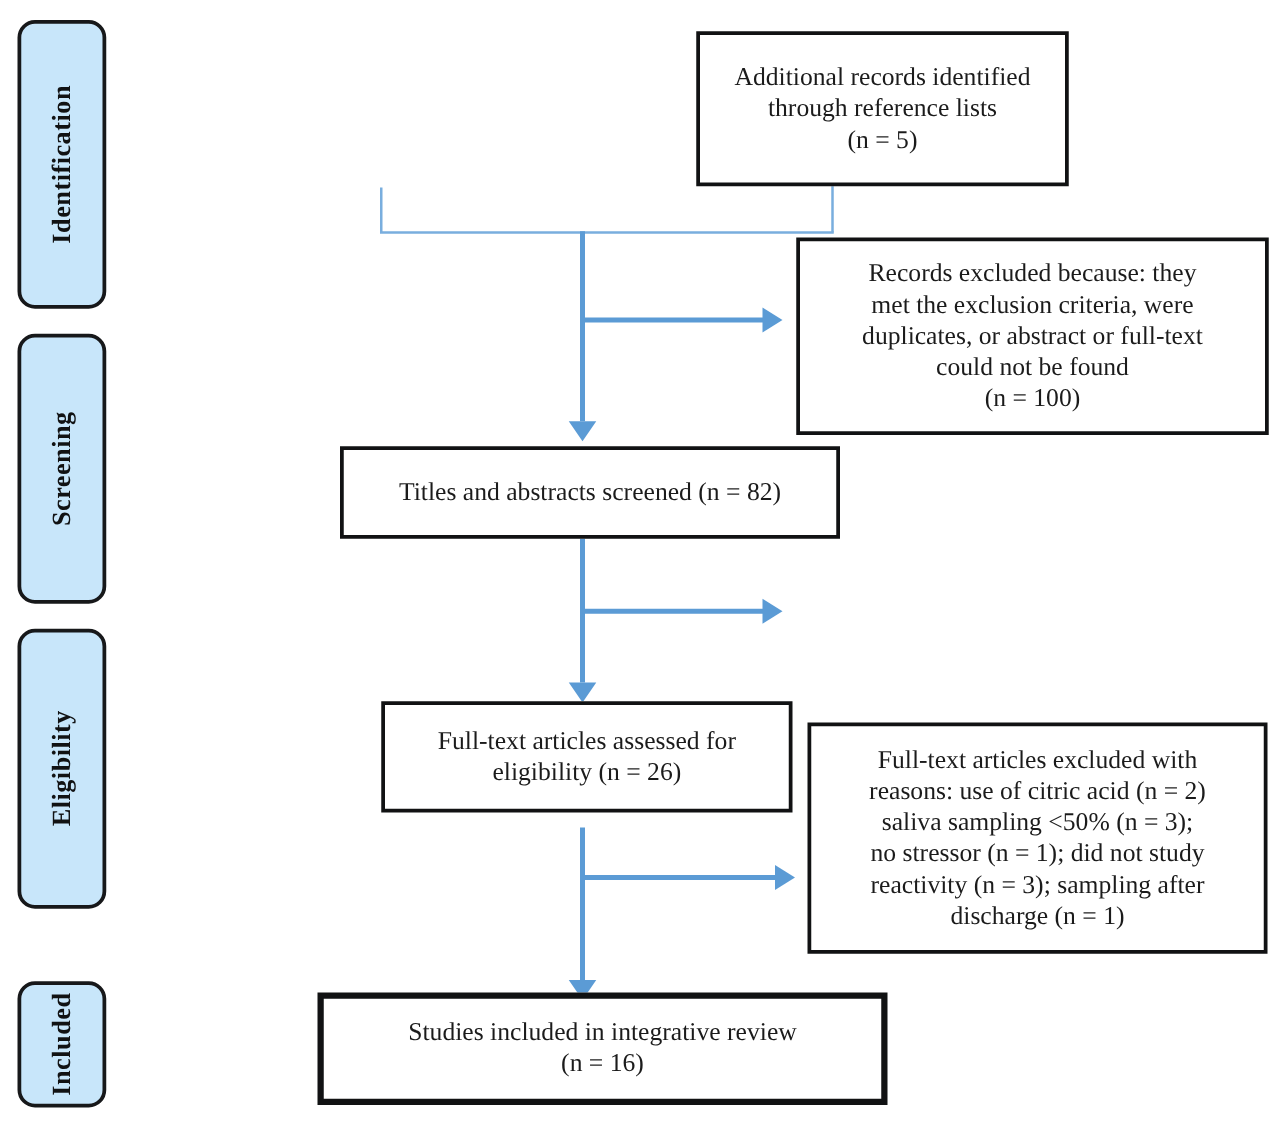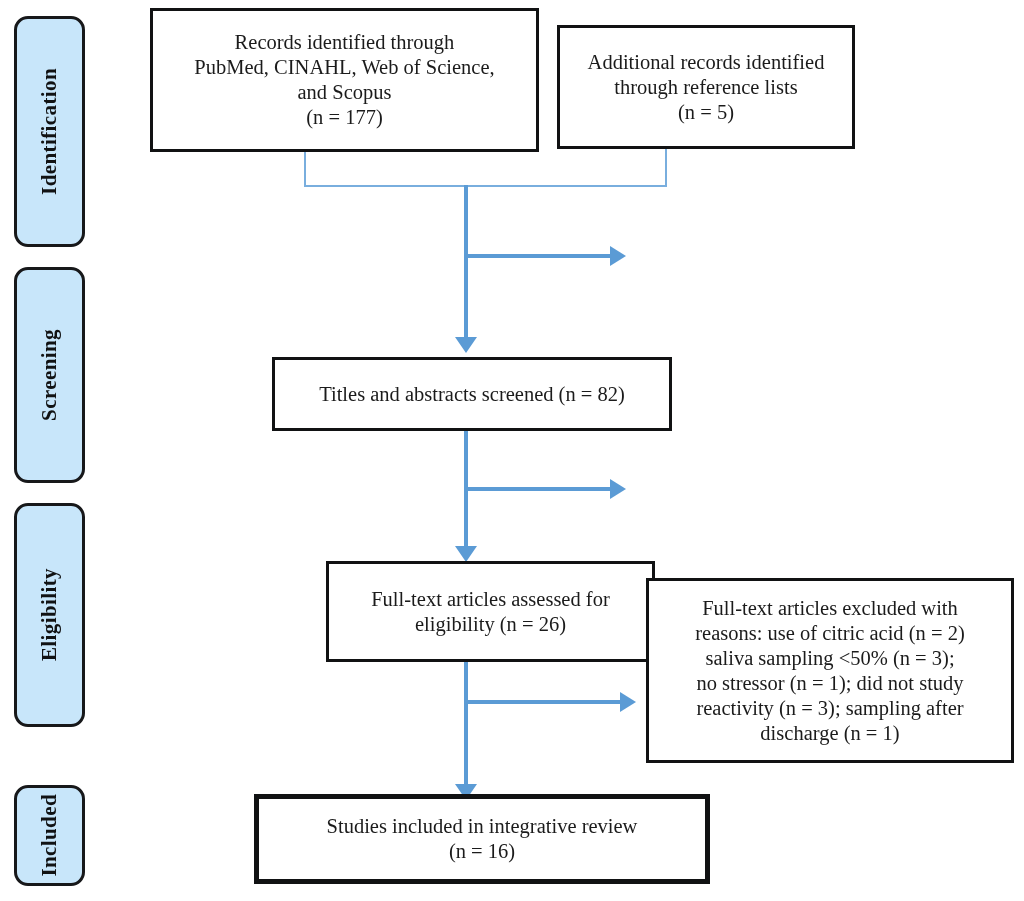--- a/index.html
+++ b/index.html
@@ -128,40 +128,41 @@
 
   <div class="conn h" style="left:466px; top:487px; width:146px; height:4px;"></div>
   <div class="arrow-right" style="left:610px; top:479px;"></div>
 
   <div class="conn v" style="left:464px; top:662px; width:4px; height:122px;"></div>
   <div class="arrow-down" style="left:455px; top:784px;"></div>
 
   <div class="conn h" style="left:466px; top:700px; width:156px; height:4px;"></div>
   <div class="arrow-right" style="left:620px; top:692px;"></div>
 
-  <div class="flow-box" style="left:150px; top:8px; width:389px; height:144px;">
-    <span class="box-text">Records identified through
-PubMed, CINAHL, Web of Science,
-and Scopus
-(n = 177)</span>
-  </div>
 
   <div class="flow-box" style="left:557px; top:25px; width:298px; height:124px;">
     <span class="box-text">Additional records identified
 through reference lists
 (n = 5)</span>
   </div>
 
+  <div class="flow-box" style="left:637px; top:190px; width:378px; height:158px;">
+    <span class="box-text">Records excluded because: they
+met the exclusion criteria, were
+duplicates, or abstract or full-text
+could not be found
+(n = 100)</span>
+  </div>
 
   <div class="flow-box" style="left:272px; top:357px; width:400px; height:74px;">
     <span class="box-text">Titles and abstracts screened (n = 82)</span>
   </div>
 
 
-  <div class="flow-box" style="left:326px; top:561px; width:329px; height:101px;">
+  <div class="flow-box" style="left:305px; top:561px; width:329px; height:89px;">
     <span class="box-text">Full-text articles assessed for
 eligibility (n = 26)</span>
   </div>
 
   <div class="flow-box" style="left:646px; top:578px; width:368px; height:185px;">
     <span class="box-text">Full-text articles excluded with
 reasons: use of citric acid (n = 2)
 saliva sampling &lt;50% (n = 3);
 no stressor (n = 1); did not study
 reactivity (n = 3); sampling after

